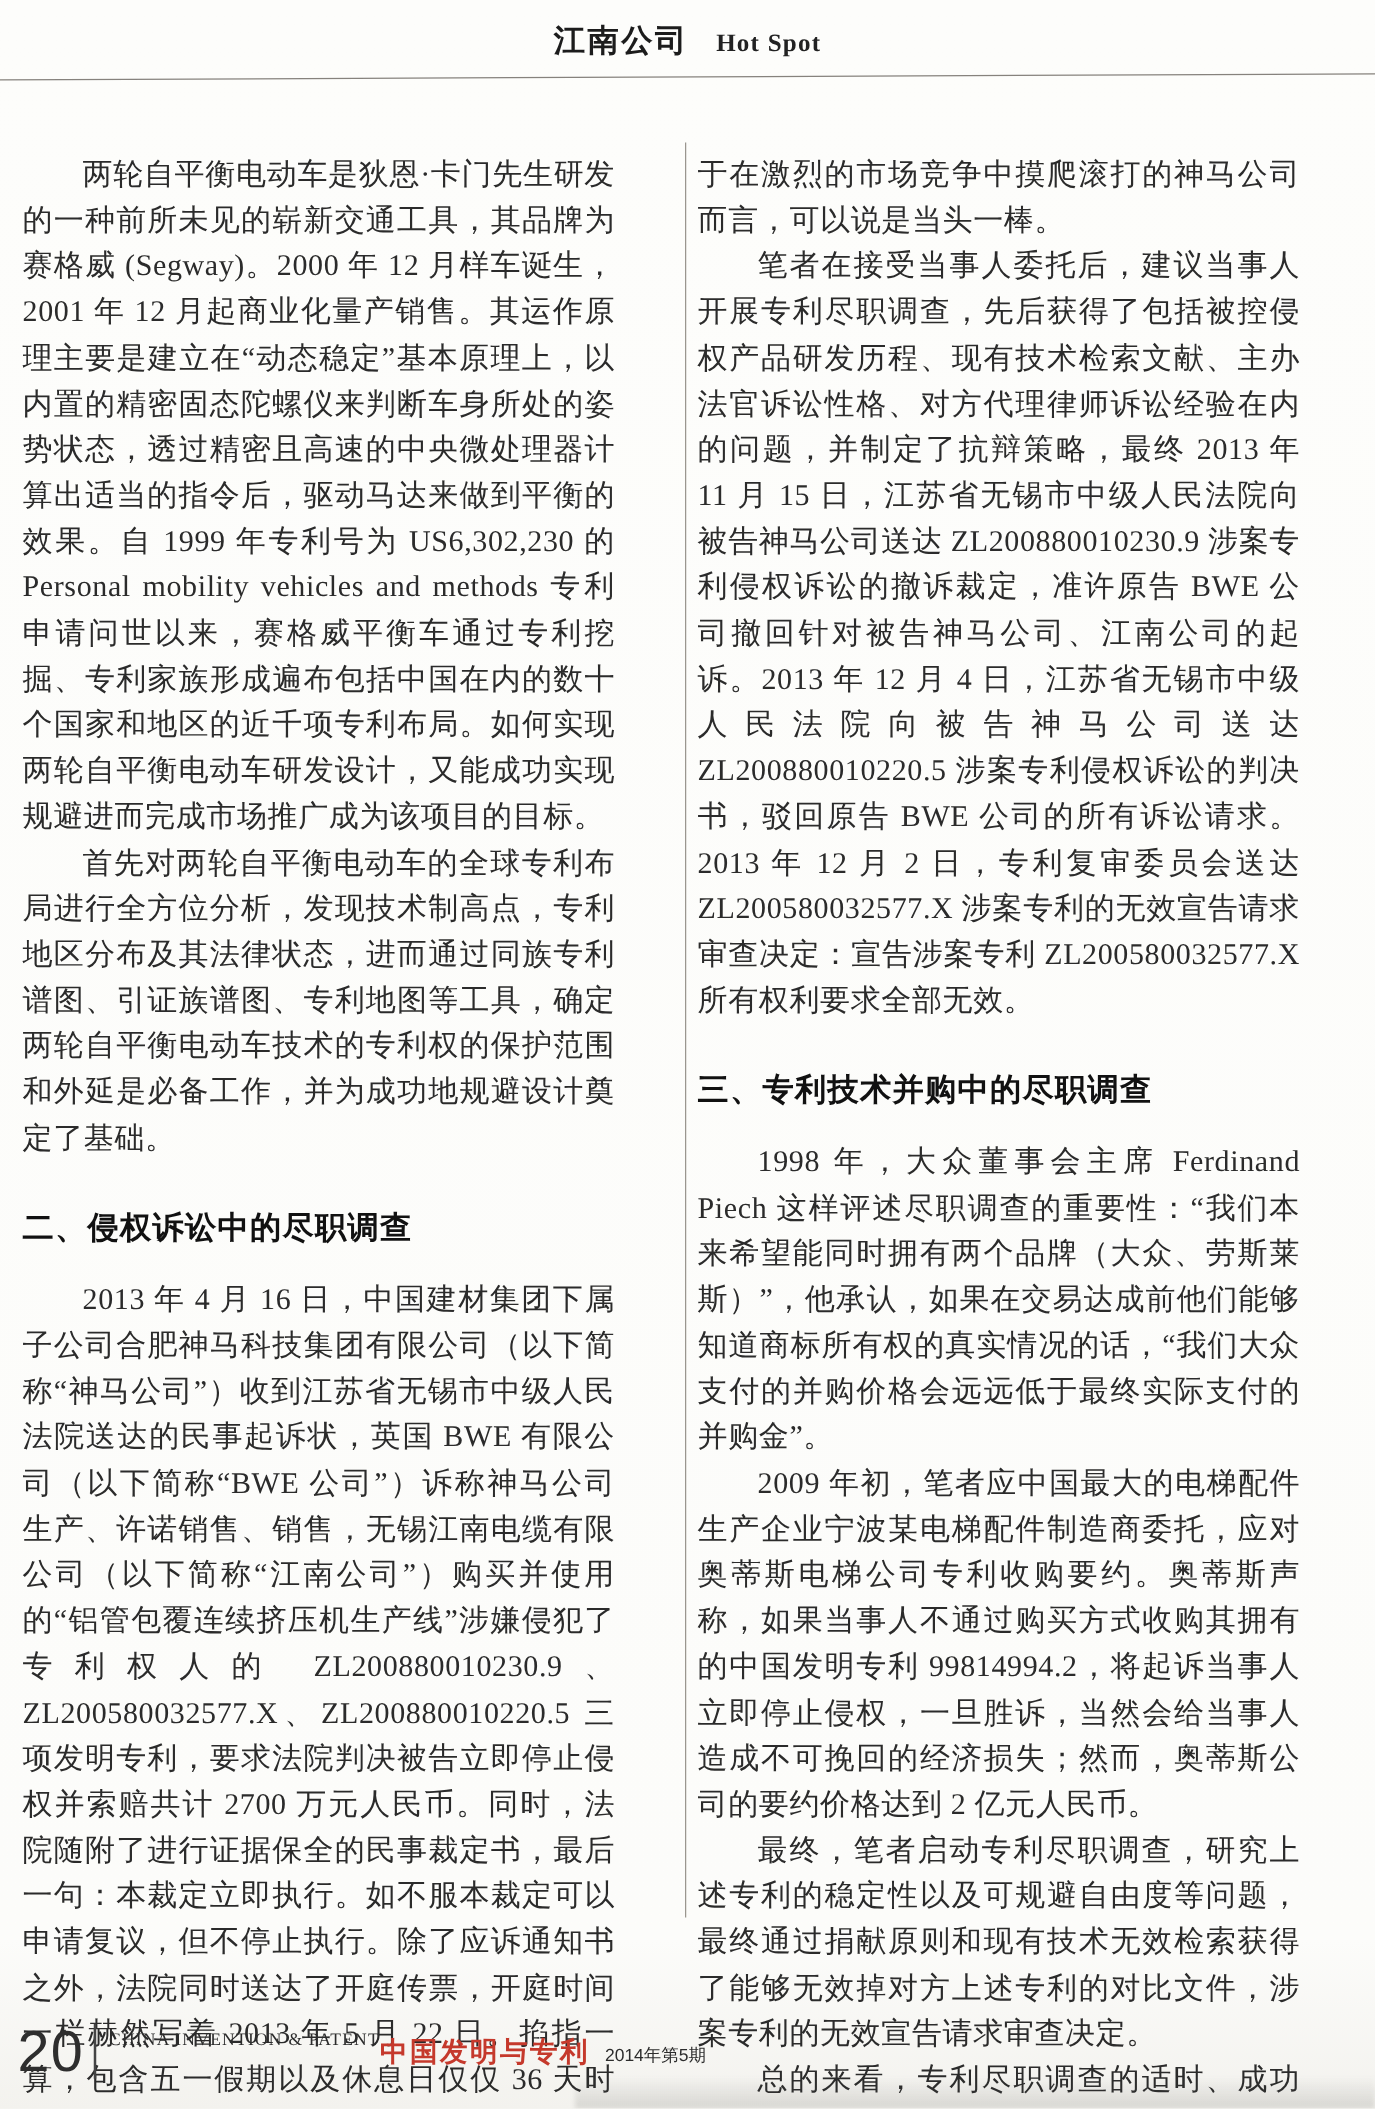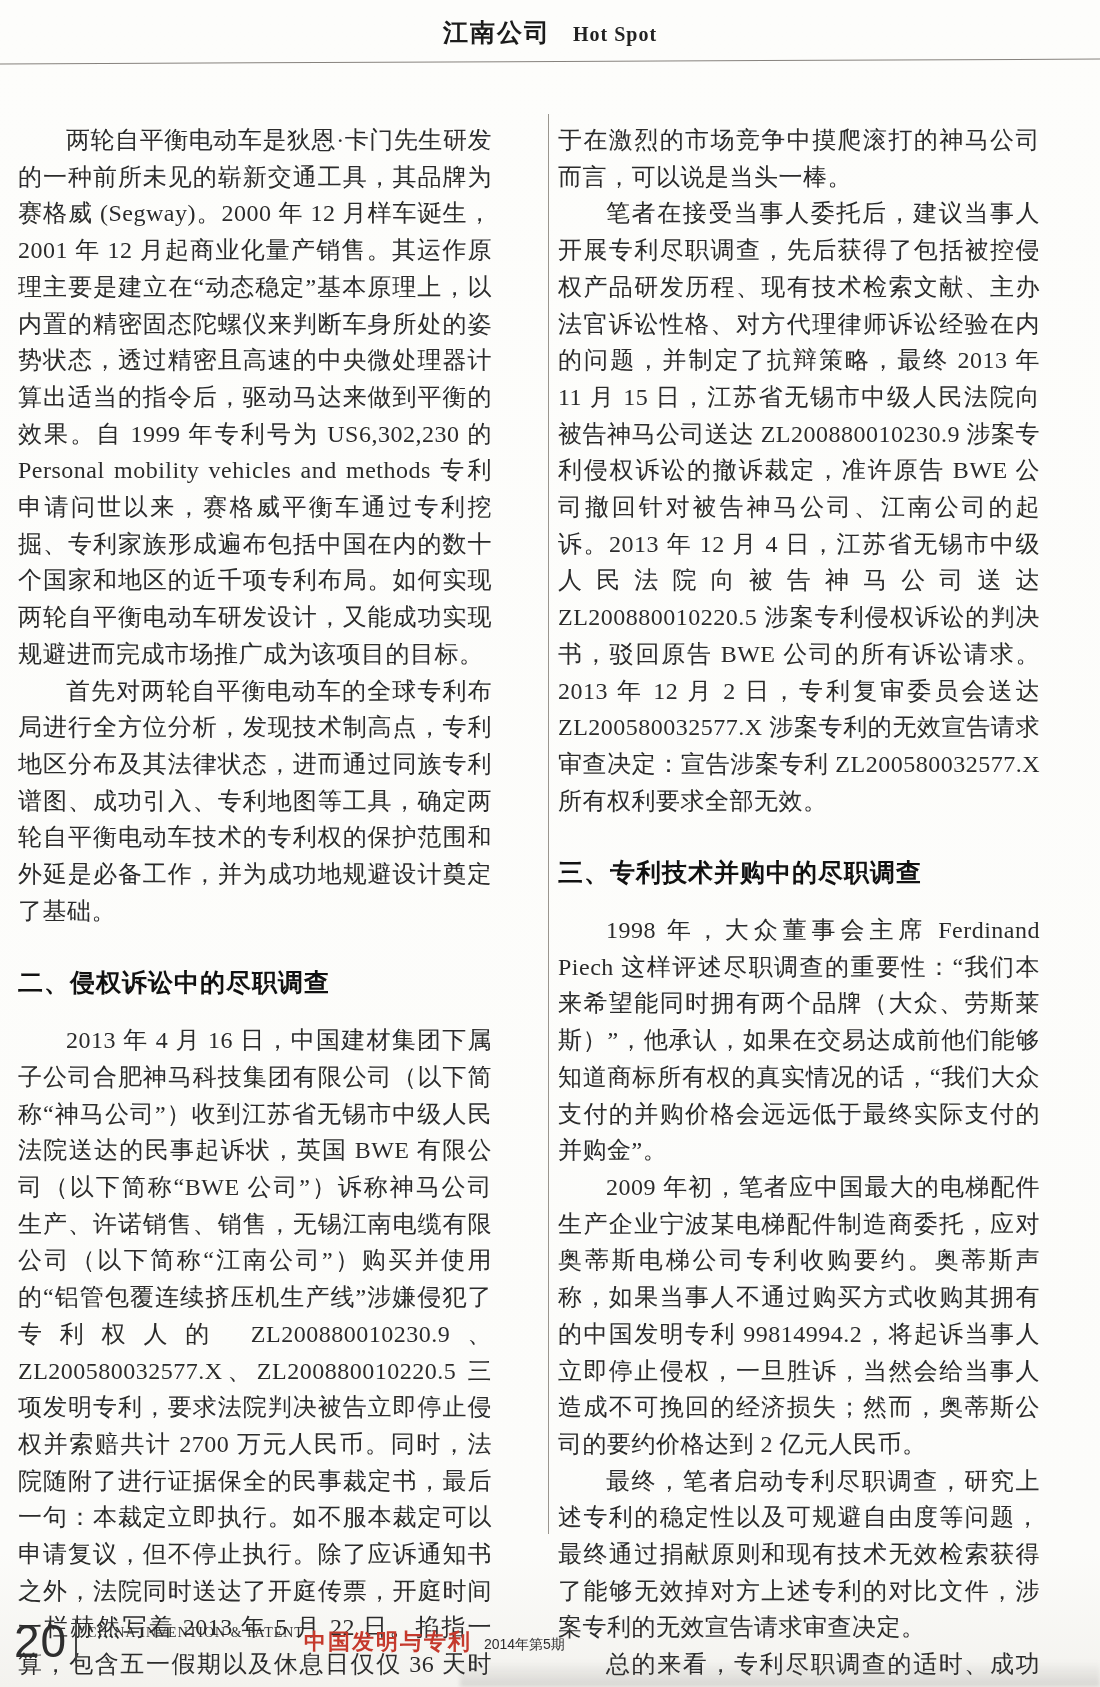--- a/index.html
+++ b/index.html
@@ -89,21 +89,21 @@
 
 <div class="page">
 
   <div class="page-header">
     <span class="header-cn">江南公司</span><span class="header-en">Hot Spot</span>
   </div>
   <div class="header-rule"></div>
 
   <div class="col col-left">
     <p class="para">两轮自平衡电动车是狄恩·卡门先生研发的一种前所未见的崭新交通工具，其品牌为赛格威 (Segway)。2000 年 12 月样车诞生，2001 年 12 月起商业化量产销售。其运作原理主要是建立在“动态稳定”基本原理上，以内置的精密固态陀螺仪来判断车身所处的姿势状态，透过精密且高速的中央微处理器计算出适当的指令后，驱动马达来做到平衡的效果。自 1999 年专利号为 US6,302,230 的 Personal mobility vehicles and methods 专利申请问世以来，赛格威平衡车通过专利挖掘、专利家族形成遍布包括中国在内的数十个国家和地区的近千项专利布局。如何实现两轮自平衡电动车研发设计，又能成功实现规避进而完成市场推广成为该项目的目标。</p>
-    <p class="para">首先对两轮自平衡电动车的全球专利布局进行全方位分析，发现技术制高点，专利地区分布及其法律状态，进而通过同族专利谱图、成功引入、专利地图等工具，确定两轮自平衡电动车技术的专利权的保护范围和外延是必备工作，并为成功地规避设计奠定了基础。</p>
+    <p class="para">首先对两轮自平衡电动车的全球专利布局进行全方位分析，发现技术制高点，专利地区分布及其法律状态，进而通过同族专利谱图、引证族谱图、专利地图等工具，确定两轮自平衡电动车技术的专利权的保护范围和外延是必备工作，并为成功地规避设计奠定了基础。</p>
     <h3 class="section-heading">二、侵权诉讼中的尽职调查</h3>
     <p class="para">2013 年 4 月 16 日，中国建材集团下属子公司合肥神马科技集团有限公司（以下简称“神马公司”）收到江苏省无锡市中级人民法院送达的民事起诉状，英国 BWE 有限公司（以下简称“BWE 公司”）诉称神马公司生产、许诺销售、销售，无锡江南电缆有限公司（以下简称“江南公司”）购买并使用的“铝管包覆连续挤压机生产线”涉嫌侵犯了专利权人的 ZL200880010230.9、ZL200580032577.X、ZL200880010220.5 三项发明专利，要求法院判决被告立即停止侵权并索赔共计 2700 万元人民币。同时，法院随附了进行证据保全的民事裁定书，最后一句：本裁定立即执行。如不服本裁定可以申请复议，但不停止执行。除了应诉通知书之外，法院同时送达了开庭传票，开庭时间一栏赫然写着 2013 年 5 月 22 日。掐指一算，包含五一假期以及休息日仅仅 36 天时间。对</p>
   </div>
 
   <div class="col-divider"></div>
 
   <div class="col col-right">
     <p class="para no-indent">于在激烈的市场竞争中摸爬滚打的神马公司而言，可以说是当头一棒。</p>
     <p class="para">笔者在接受当事人委托后，建议当事人开展专利尽职调查，先后获得了包括被控侵权产品研发历程、现有技术检索文献、主办法官诉讼性格、对方代理律师诉讼经验在内的问题，并制定了抗辩策略，最终 2013 年 11 月 15 日，江苏省无锡市中级人民法院向被告神马公司送达 ZL200880010230.9 涉案专利侵权诉讼的撤诉裁定，准许原告 BWE 公司撤回针对被告神马公司、江南公司的起诉。2013 年 12 月 4 日，江苏省无锡市中级人民法院向被告神马公司送达 ZL200880010220.5 涉案专利侵权诉讼的判决书，驳回原告 BWE 公司的所有诉讼请求。2013 年 12 月 2 日，专利复审委员会送达 ZL200580032577.X 涉案专利的无效宣告请求审查决定：宣告涉案专利 ZL200580032577.X 所有权利要求全部无效。</p>
     <h3 class="section-heading">三、专利技术并购中的尽职调查</h3>

